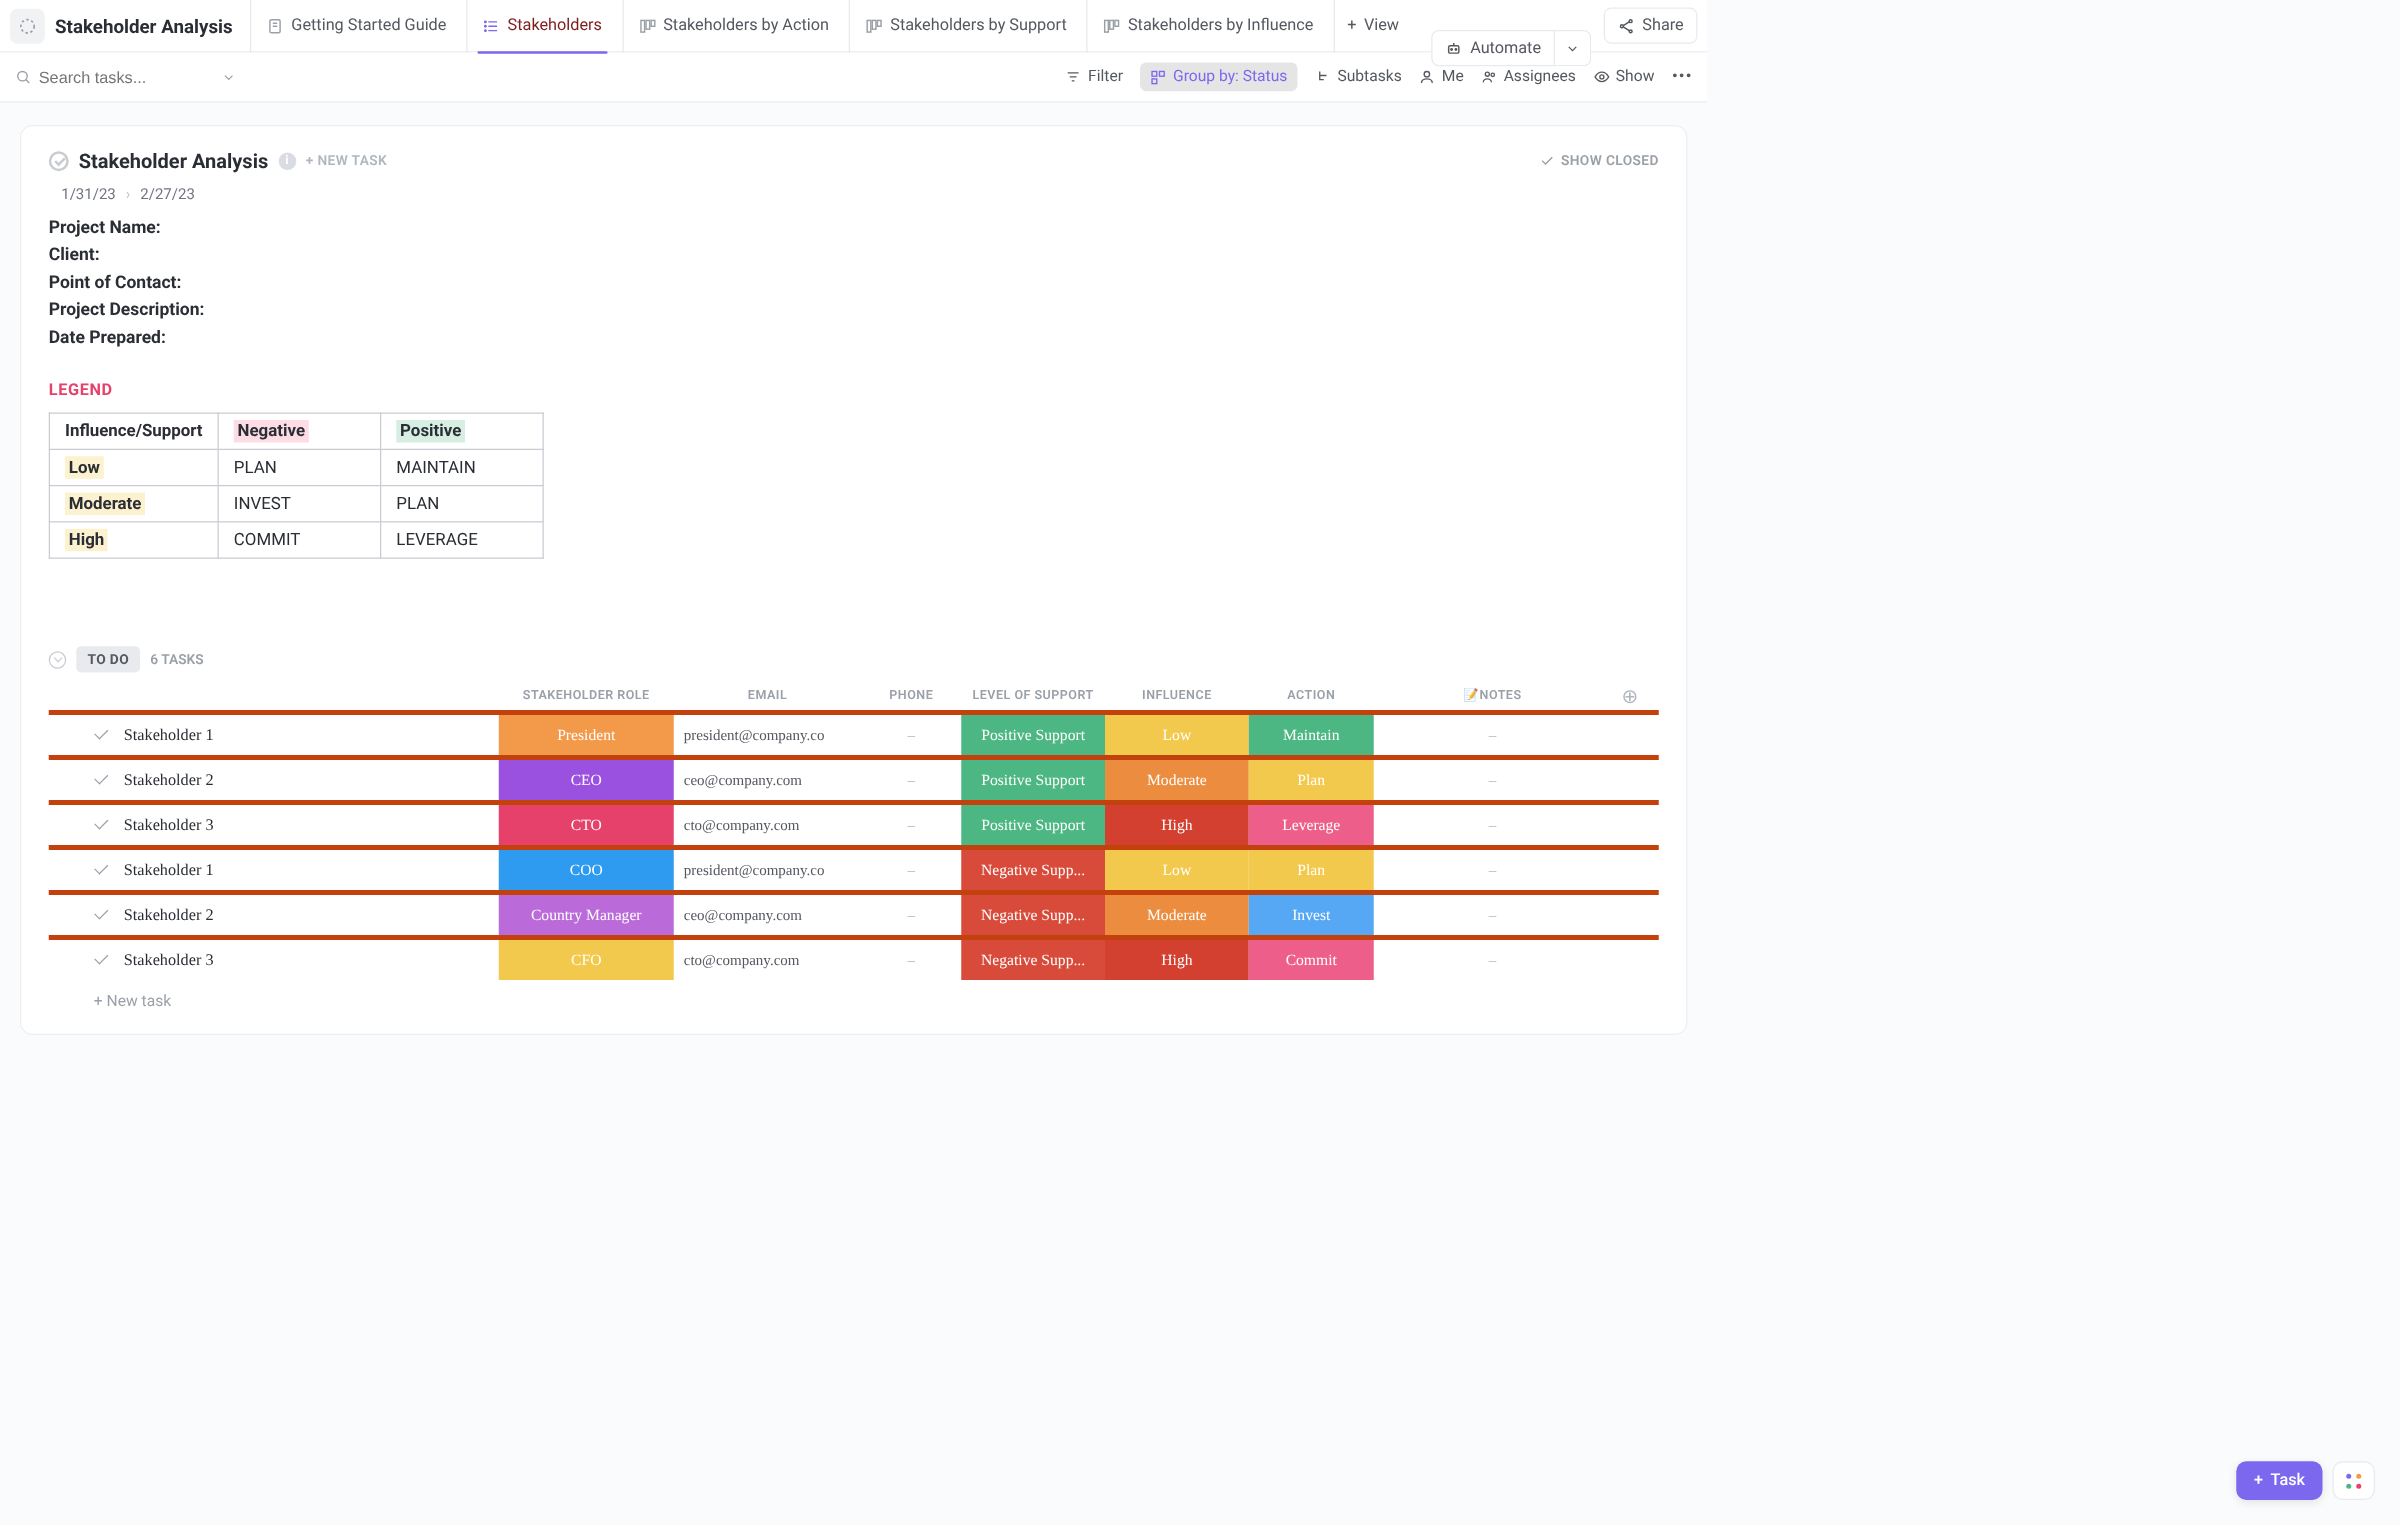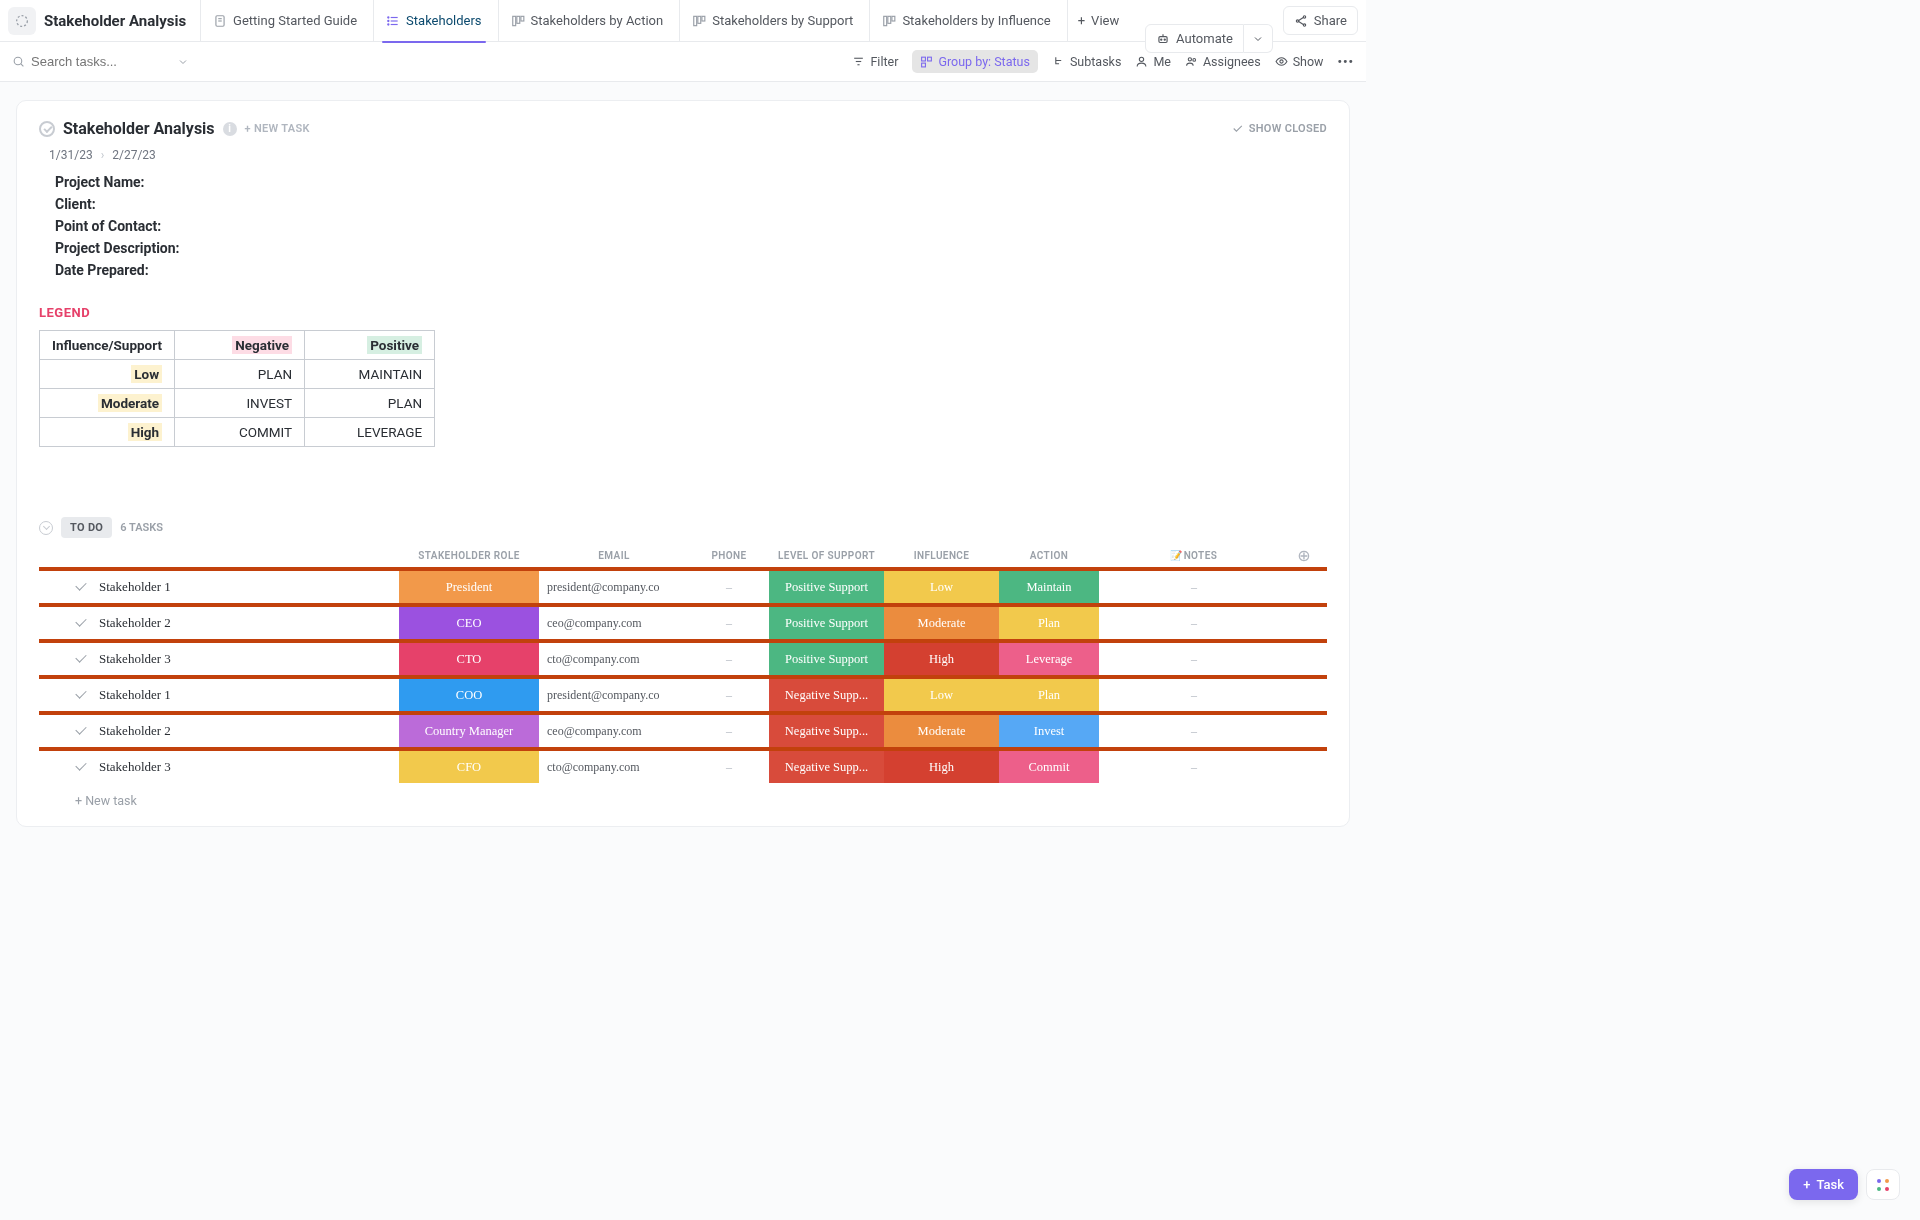--- a/index.html
+++ b/index.html
@@ -4,21 +4,21 @@
 <style>
 * { box-sizing: border-box; margin: 0; padding: 0; }
 body { font-family: -apple-system, BlinkMacSystemFont, "Segoe UI", Roboto, sans-serif; background: #fafbfc; color: #2a2e34; font-size: 13px; width: 1366px; }
 .topbar { display: flex; align-items: center; background: #fff; border-bottom: 1px solid #e8eaed; height: 42px; padding: 0 8px; gap: 4px; }
 .app-icon { width: 28px; height: 28px; display: flex; align-items: center; justify-content: center; background: #f1f2f4; border-radius: 6px; }
 .app-icon svg { width: 16px; height: 16px; stroke: #9aa0a8; fill: none; stroke-width: 2; }
 .page-title { font-size: 15px; font-weight: 700; margin: 0 10px 0 4px; }
 .tab { display: flex; align-items: center; gap: 6px; padding: 0 12px; height: 42px; color: #54585f; cursor: pointer; border-left: 1px solid #e8eaed; font-size: 13px; }
 .tab:first-of-type { border-left: none; }
 .tab .ticon { width: 14px; height: 14px; }
-.tab.active { color: #0c4a6e; position: relative; }
+.tab.active { color: #7f1d1d; position: relative; }
 .tab.active::after { content: ""; position: absolute; left: 8px; right: 8px; bottom: -1px; height: 2px; background: #7b68ee; border-radius: 2px; }
 .spacer { flex: 1; }
 .btn { display: flex; align-items: center; gap: 6px; padding: 6px 10px; border: 1px solid #e8eaed; border-radius: 6px; background: #fff; color: #54585f; cursor: pointer; font-size: 13px; }
 .btn.plain { border: none; background: transparent; }
 .btn .bicon { width: 14px; height: 14px; }
 .btn-group { display: flex; margin-top: 36px; }
 .btn-group .btn:first-child { border-top-right-radius: 0; border-bottom-right-radius: 0; }
 .btn-group .btn:last-child { border-top-left-radius: 0; border-bottom-left-radius: 0; border-left: none; padding: 6px 8px; }
 .toolbar { display: flex; align-items: center; background: #fff; border-bottom: 1px solid #e8eaed; height: 40px; padding: 0 12px; gap: 14px; }
 .search { display: flex; align-items: center; gap: 6px; color: #9aa0a8; flex: 0 0 200px; }
@@ -32,24 +32,24 @@
 .card { background: #fff; border: 1px solid #eceef1; border-radius: 10px; padding: 18px 22px 14px; }
 .card-head { display: flex; align-items: center; gap: 8px; }
 .card-head .circ { width: 16px; height: 16px; border: 2px solid #c8ccd2; border-radius: 50%; position: relative; }
 .card-head .circ::after { content: ""; position: absolute; width: 6px; height: 3px; border-left: 2px solid #c8ccd2; border-bottom: 2px solid #c8ccd2; transform: rotate(-45deg); top: 3px; left: 3px; }
 .card-title { font-size: 16px; font-weight: 700; }
 .info-icon { width: 14px; height: 14px; border-radius: 50%; background: #d9dce1; color: #fff; font-size: 10px; display: flex; align-items: center; justify-content: center; font-weight: 700; }
 .new-task-h { color: #b0b6bf; font-size: 11px; font-weight: 600; letter-spacing: 0.3px; }
 .show-closed { color: #9aa0a8; font-size: 11px; font-weight: 600; letter-spacing: 0.3px; display: flex; align-items: center; gap: 5px; }
 .dates { display: flex; align-items: center; gap: 8px; color: #6f7580; font-size: 12px; margin: 10px 0 12px 10px; }
 .dates .arr { color: #c1c6cd; }
-.fields { margin-left: 16px; }
+.fields { margin-left: 0; }
 .fields div { font-weight: 700; font-size: 14px; color: #2a2e34; margin: 6px 0; }
 .legend-title { color: #e6416a; font-weight: 700; font-size: 13px; letter-spacing: 0.5px; margin: 27px 0 10px; }
-.legend-tbl { border-collapse: collapse; text-align: right; }
+.legend-tbl { border-collapse: collapse; }
 .legend-tbl td { border: 1px solid #c8ccd2; padding: 6px 12px; font-size: 13.5px; min-width: 130px; }
 .legend-tbl td span.hl-pink { background: #fddce5; padding: 1px 3px; }
 .legend-tbl td span.hl-green { background: #d6efe2; padding: 1px 3px; }
 .legend-tbl td span.hl-yellow { background: #fdf2cf; padding: 1px 3px; }
 .legend-tbl tr:first-child td { font-weight: 700; }
 .legend-tbl tr td:first-child { font-weight: 700; }
 .grid-wrap { margin-top: 70px; }
 .grid-head { display: flex; align-items: center; gap: 8px; margin-bottom: 6px; }
 .grid-head .circ2 { width: 14px; height: 14px; border: 1.5px solid #c8ccd2; border-radius: 50%; display: flex; align-items: center; justify-content: center; }
 .grid-head .circ2::after { content: ""; width: 4px; height: 4px; border-right: 1.5px solid #c8ccd2; border-bottom: 1.5px solid #c8ccd2; transform: rotate(45deg); margin-top: -2px; }

